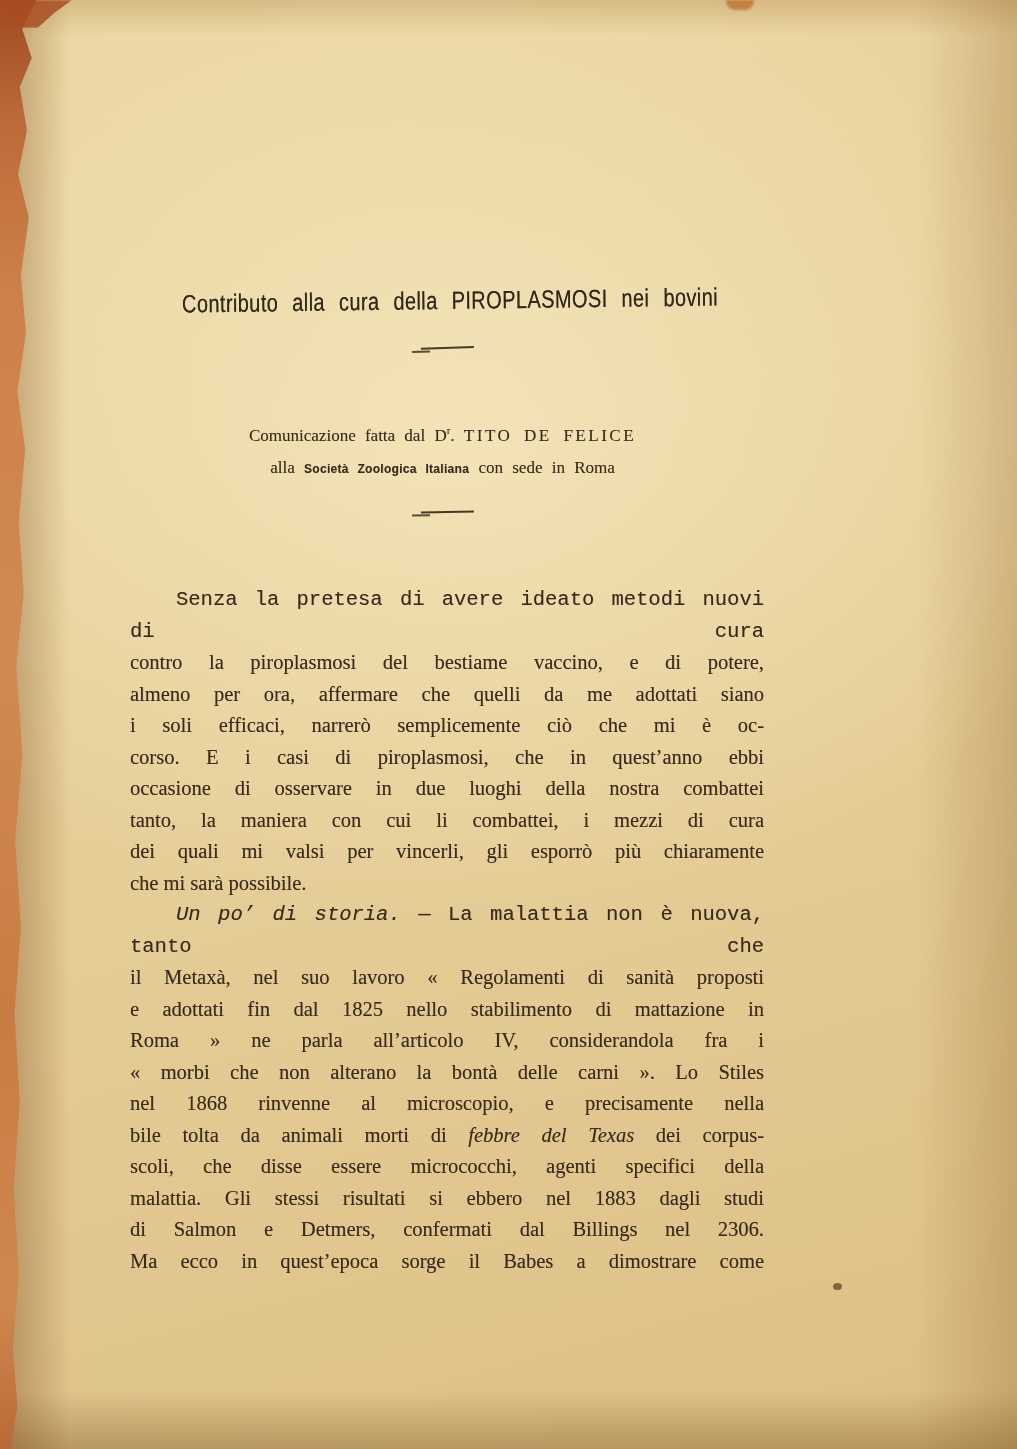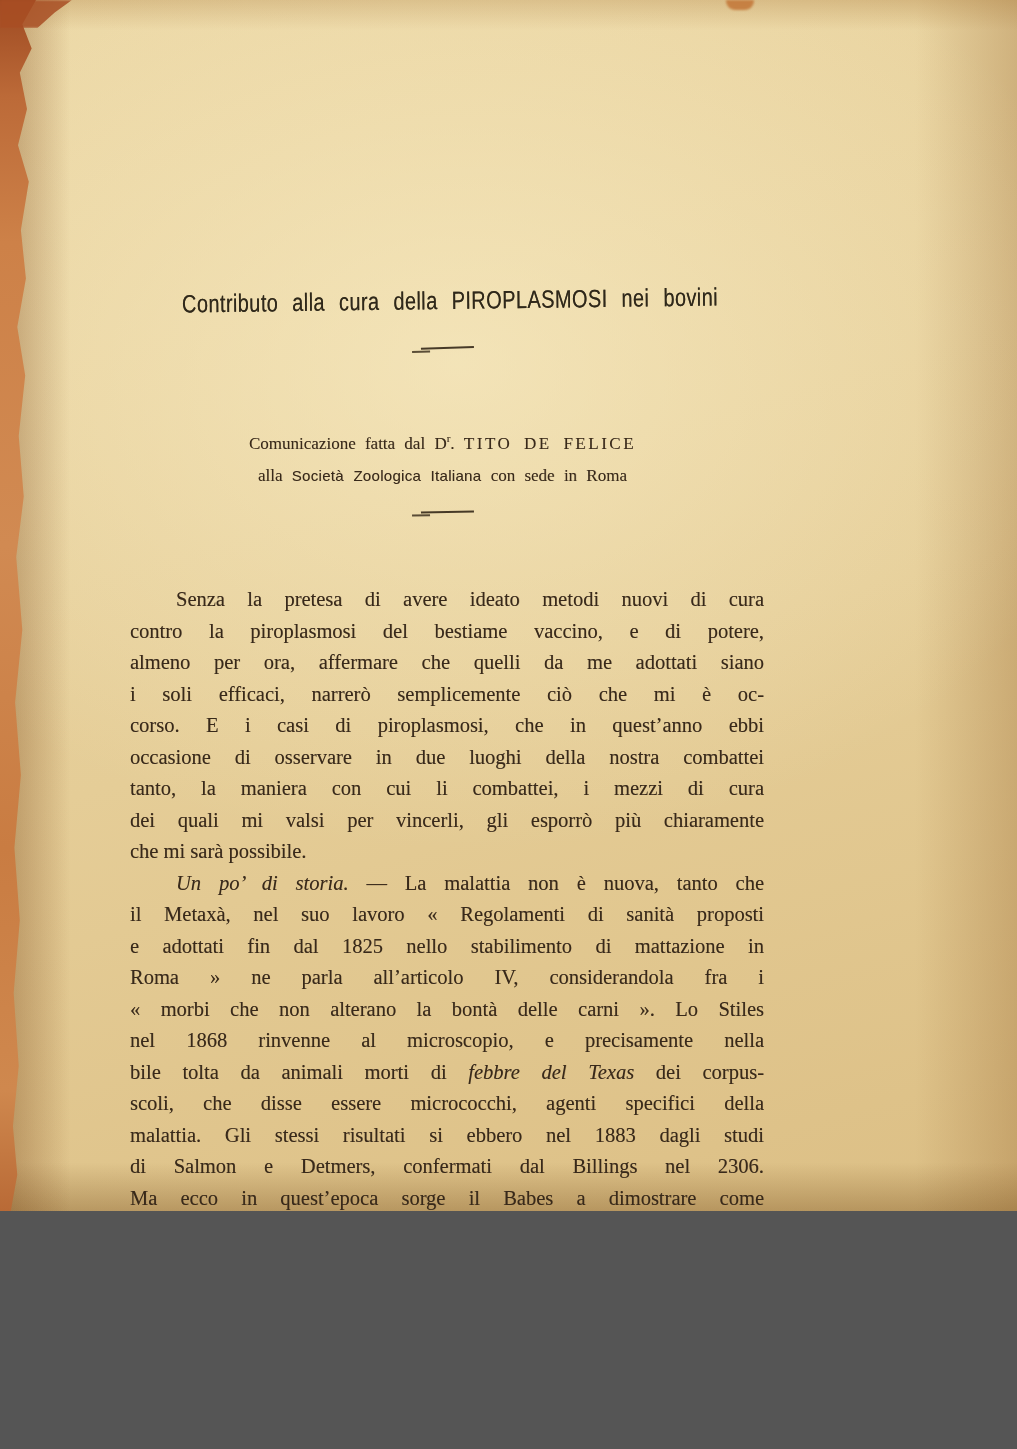--- a/index.html
+++ b/index.html
@@ -1,21 +1,21 @@
 <!DOCTYPE html>
 <html lang="it" style="--paper_light: #ecd8a6; --paper_mid: #e5cd97; --paper_dark: #dcbf85; --edge_orange_dark: #9e4a22; --edge_orange_light: #cd8148; --ink: #38291a; --ink_title: #2f281a;"><head>
 <meta charset="utf-8">
 <style>
   * { box-sizing: border-box; }
   html, body { margin: 0; padding: 0; background: #555; }
 
   .page {
     position: relative;
     width: 1017px;
-    height: 1211px;
+    height: 1449px;
     overflow: hidden;
     font-family: "Liberation Serif", serif;
     background:
       radial-gradient(900px 650px at 45% 30%, rgba(252,242,205,0.55), rgba(252,242,205,0) 75%),
       linear-gradient(180deg, rgba(166,116,52,0.30) 0%, rgba(166,116,52,0) 2.5%, rgba(166,116,52,0) 96%, rgba(120,80,30,0.38) 100%),
       linear-gradient(90deg, rgba(150,100,45,0.22) 0%, rgba(150,100,45,0) 7%, rgba(150,100,45,0) 90%, rgba(146,98,44,0.30) 100%),
       linear-gradient(165deg, var(--paper_light, #ecd8a6) 0%, var(--paper_mid, #e5cd97) 55%, var(--paper_dark, #dcbf85) 100%);
   }
 
   
@@ -80,43 +80,43 @@
     border-top: 2px solid rgba(52,40,24,0.9);
   }
   .rule::after {
     content: ""; position: absolute; left: 0; top: 3px; width: 18px;
     border-top: 2px solid rgba(52,40,24,0.8);
   }
   .rule1 { top: 347px; transform: rotate(-2deg); }
   .rule2 { top: 511px; transform: rotate(-1deg); }
 
   .comm {
-    position: absolute; left: 0; right: 0; margin: 8px;
+    position: absolute; left: 0; right: 0; margin: 0;
     text-align: center; font-size: 17px; word-spacing: 5px;
     color: var(--ink, #38291a);
     text-shadow: 0.3px 0.3px 0 rgba(56,41,26,0.3);
   }
   .comm1 { top: 424px; }
   .comm2 { top: 458px; }
   .sup { font-size: 11px; vertical-align: super; }
   .name { letter-spacing: 2.5px; }
   .zool {
     font-family: "Liberation Sans", sans-serif;
-    font-weight: 400; font-size: 15px; letter-spacing: 0.3px;
+    font-weight: 700; font-size: 12px; letter-spacing: 0.3px;
   }
 
   .body-text {
     position: absolute; top: 584px; left: 15px; width: 634px;
     font-size: 20.5px; line-height: 31.5px;
     color: var(--ink, #38291a);
     text-shadow: 0.3px 0.3px 0 rgba(56,41,26,0.35);
   }
   .bline { text-align: justify; text-align-last: justify; }
   .bline.no-just { text-align-last: left; }
-  .bline.indent { text-indent: 46px; }
+  .bline.indent { text-indent: 46px; font-family: Liberation Mono, monospace; }
   .ital { font-style: italic; }
 </style>
 <title>Contributo alla cura della PIROPLASMOSI nei bovini</title></head>
 <body>
 
 <div class="page">
 
   <div class="torn-shadow"></div>
   <div class="torn-edge"></div>
   <div class="corner-patch"></div>

